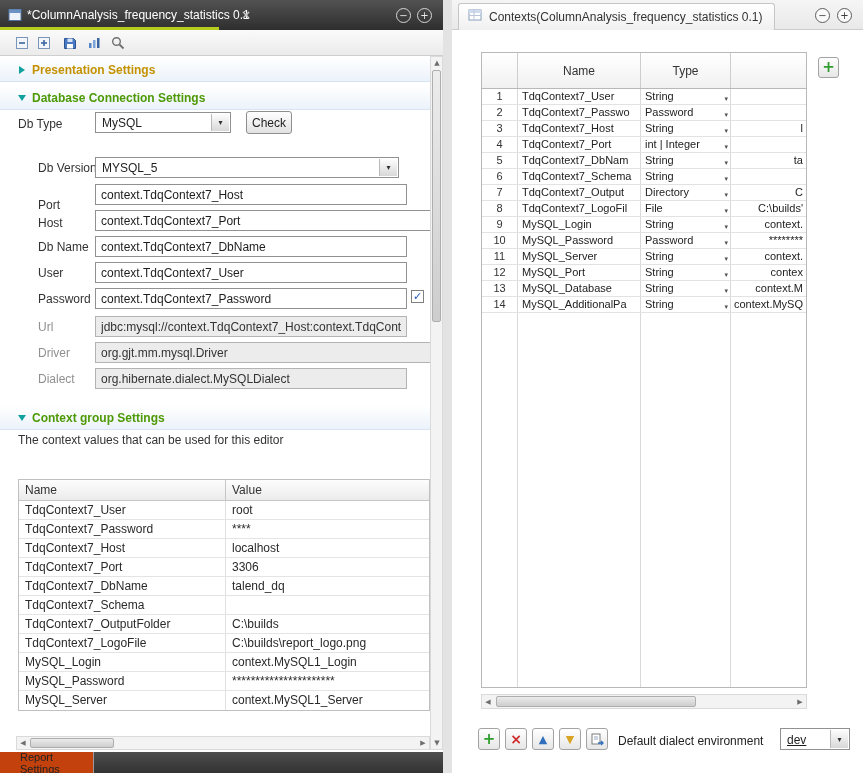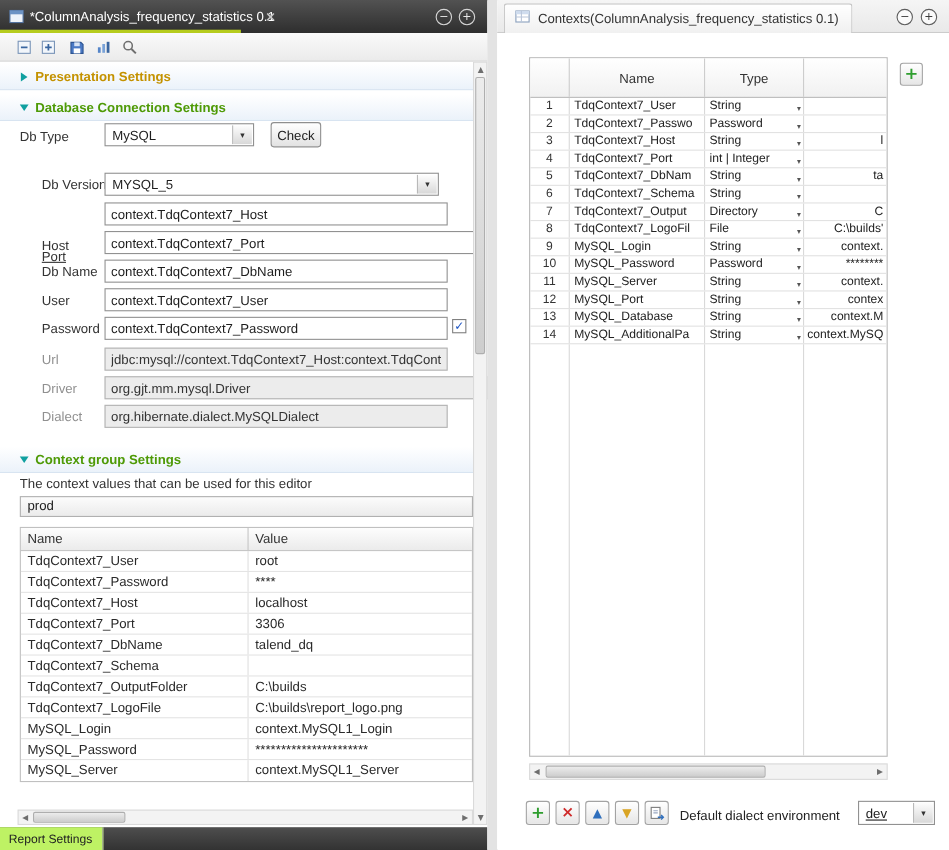--- a/index.html
+++ b/index.html
@@ -51,21 +51,21 @@
   .lt-row:last-child{border-bottom:none;}
   .lt-cell{box-sizing:border-box;font-size:12px;color:#2a2a2a;padding:2px 0 0 6px;white-space:nowrap;overflow:hidden;}
   .lt-cell.c1{width:207px;border-right:1px solid #e0e0e0;}
   .lt-cell.c2{width:203px;}
 
   .sb{background:#f3f3f3;border:1px solid #dadada;box-sizing:border-box;}
   .sb-thumb{position:absolute;background:linear-gradient(#ececec,#cdcdcd);border:1px solid #aeaeae;border-radius:2px;box-sizing:border-box;}
   .sb-ar{position:absolute;color:#6e6e6e;font-size:7px;width:12px;height:12px;display:flex;align-items:center;justify-content:center;}
 
   .bottombar{left:0;top:752px;width:443px;height:21px;background:linear-gradient(#4e4e4e,#323232);}
-  .bottomtab{left:0;top:752px;width:94px;height:21px;background:#bef264;border-right:1px solid #9a9a9a;font-size:11px;color:#222;display:flex;align-items:center;padding-left:8px;box-sizing:border-box;}
+  .bottomtab{left:0;top:752px;width:94px;height:21px;background:#c2410c;border-right:1px solid #9a9a9a;font-size:11px;color:#222;display:flex;align-items:center;padding-left:20px;box-sizing:border-box;}
 
   
   .sash{left:443px;top:0;width:9px;height:773px;background:#e3e3e3;}
 
   
   .right{left:452px;top:0;width:411px;height:773px;background:#fff;}
   .r-head{left:0;top:0;width:411px;height:30px;background:linear-gradient(#f5f5f5,#e9e9e9);border-bottom:1px solid #cccccc;box-sizing:border-box;}
   .r-tab{position:absolute;left:6px;top:3px;height:27px;display:flex;align-items:center;background:linear-gradient(#ffffff,#f0f0f0);border:1px solid #c6c6c6;border-bottom:none;border-radius:3px 3px 0 0;padding:0 12px 0 8px;box-sizing:border-box;}
   .r-tab-text{font-size:12px;color:#333;margin-left:6px;white-space:nowrap;}
 
@@ -168,21 +168,21 @@
 
     <span class="abs lbl" style="left:38px;top:161px;">Db Version</span>
     <div class="abs combo" style="left:95px;top:157px;width:304px;">
       <span class="ctext">MYSQL_5</span>
       <span class="carrow glyph">▾</span>
     </div>
 
     <span class="abs lbl" style="left:38px;top:188px;margin-top:28px;">Host</span>
     <input class="abs tf" style="left: 95px; top: 184px; width: 312px;" value="context.TdqContext7_Host">
 
-    <span class="abs lbl" style="left:38px;top:226px;text-decoration:underline;">Port</span>
+    <span class="abs lbl" style="left:38px;top:198px;">Port</span>
     <input class="abs tf" style="left: 95px; top: 210px; width: 340px;" value="context.TdqContext7_Port">
 
     <span class="abs lbl" style="left:38px;top:240px;">Db Name</span>
     <input class="abs tf" style="left: 95px; top: 236px; width: 312px;" value="context.TdqContext7_DbName">
 
     <span class="abs lbl" style="left:38px;top:266px;">User</span>
     <input class="abs tf" style="left: 95px; top: 262px; width: 312px;" value="context.TdqContext7_User">
 
     <span class="abs lbl" style="left:38px;top:292px;">Password</span>
     <input class="abs tf" style="left: 95px; top: 288px; width: 312px;" value="context.TdqContext7_Password">
@@ -196,23 +196,20 @@
 
     <span class="abs lbl dis" style="left:38px;top:372px;">Dialect</span>
     <input class="abs tf dis" style="left: 95px; top: 368px; width: 312px;" value="org.hibernate.dialect.MySQLDialect">
 
     <div class="abs sec" style="top:406px;">
       <span class="tri-down"></span>
       <span class="sec-title green">Context group Settings</span>
     </div>
     <span class="abs lbl" style="left:18px;top:433px;">The context values that can be used for this editor</span>
 
-    <div class="abs envfield" style="left:18px;top:451px;width:412px;height:19px;">
-      <span class="envtext">prod</span>
-    </div>
 
     <div class="abs ltable" style="left:18px;top:479px;width:412px;">
       <div class="lt-head">
         <div class="lt-hcell c1">Name</div>
         <div class="lt-hcell c2">Value</div>
       </div>
       <div class="lt-row">
           <div class="lt-cell c1">TdqContext7_User</div>
           <div class="lt-cell c2">root</div>
         </div>

